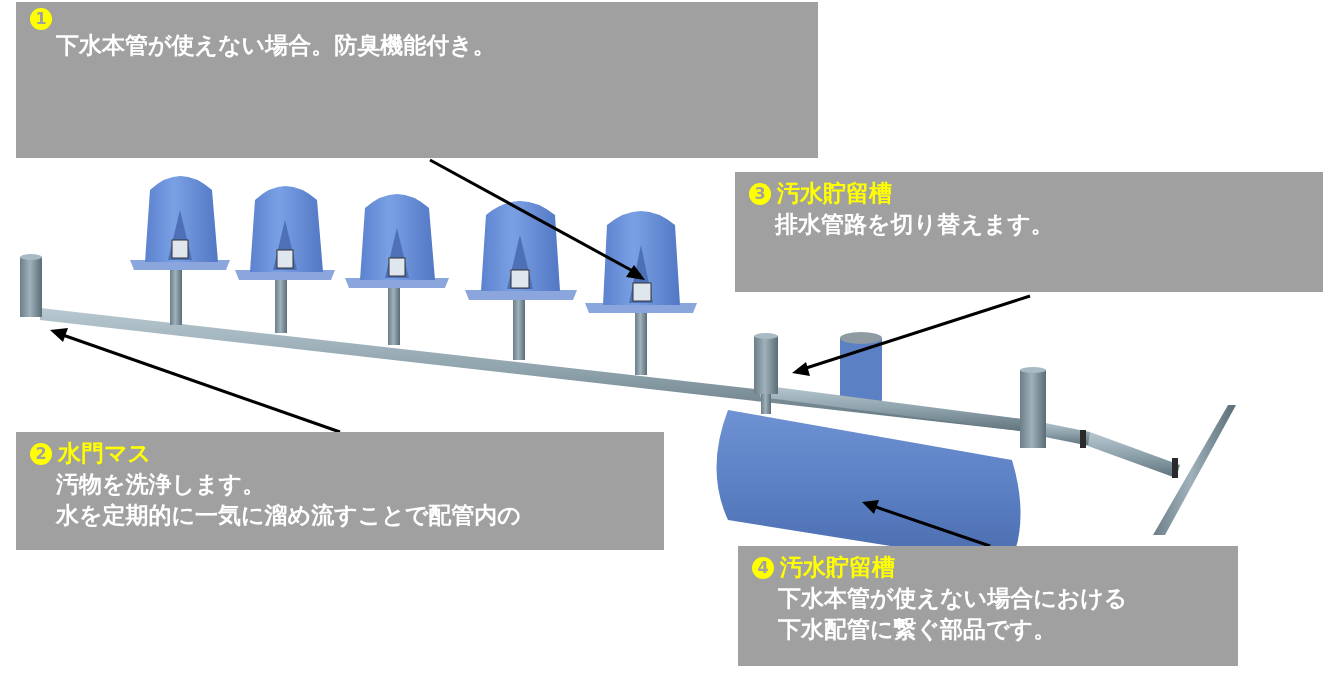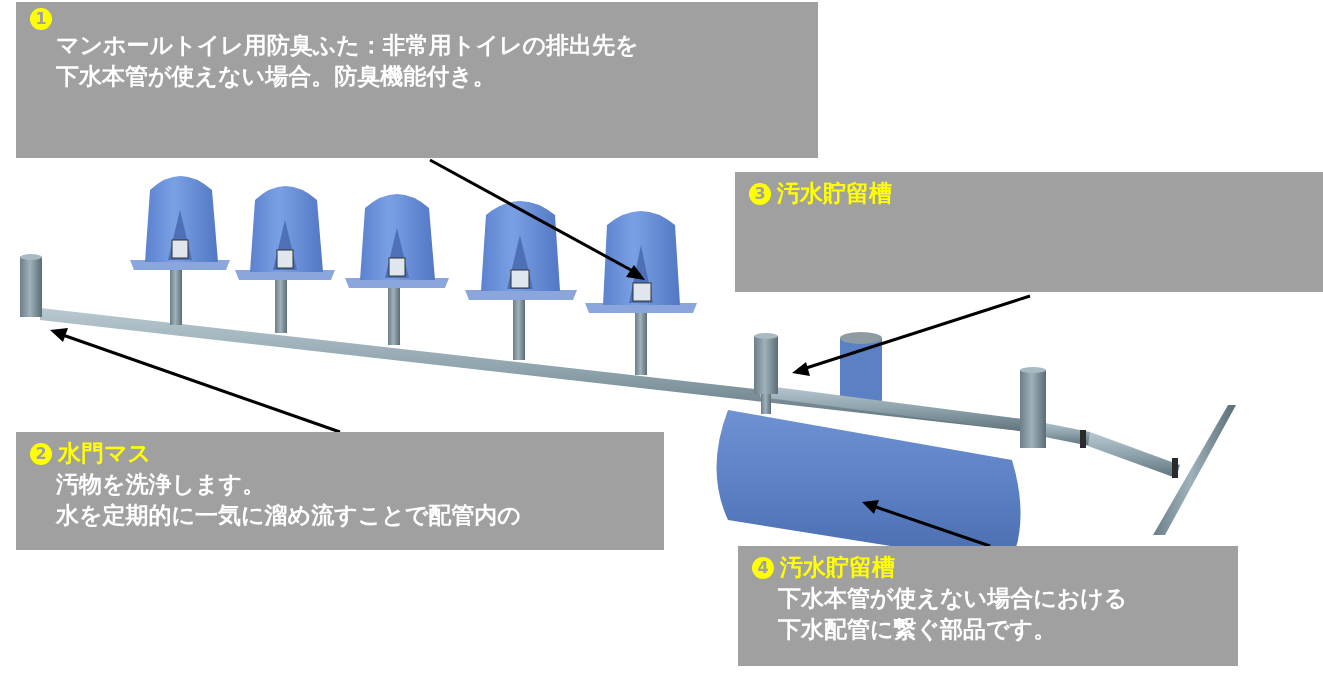--- a/index.html
+++ b/index.html
@@ -124,29 +124,29 @@
     <polygon points="792,373 806,362 810,376" stroke="none"></polygon>
     <line x1="990" y1="546" x2="870" y2="505"></line>
     <polygon points="862,502 879,500 874,514" stroke="none"></polygon>
   </g>
 </svg>
 
 <div class="callout" style="left:16px; top:2px; width:802px; height:156px;">
   <div class="title">
     <span class="num">1</span>
   </div>
-  <div class="line noindent" style="padding-left:26px">マンホールトイレ用防臭ふた：非常用トイレの排出先を</div>
   <div class="line">下水本管が使えない場合。防臭機能付き。</div>
 </div>
 
 <div class="callout" style="left:735px; top:172px; width:588px; height:120px;">
   <div class="title">
     <span class="num">3</span>
     <span>汚水貯留槽</span>
   </div>
+  <div class="line">排水管路を切り替えます。</div>
 </div>
 
 <div class="callout" style="left:16px; top:432px; width:648px; height:118px;">
   <div class="title">
     <span class="num">2</span>
     <span>水門マス</span>
   </div>
   <div class="line">汚物を洗浄します。</div>
   <div class="line">水を定期的に一気に溜め流すことで配管内の</div>
 </div>

